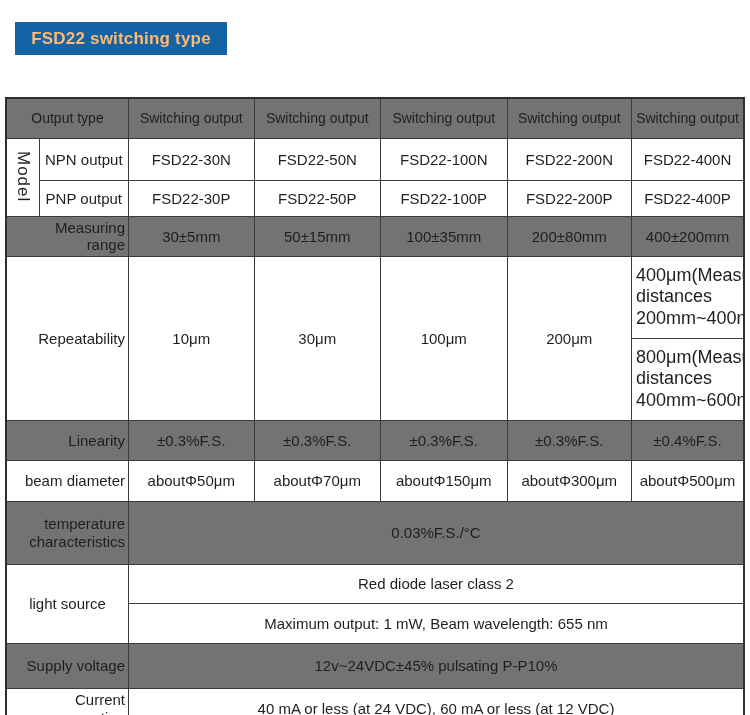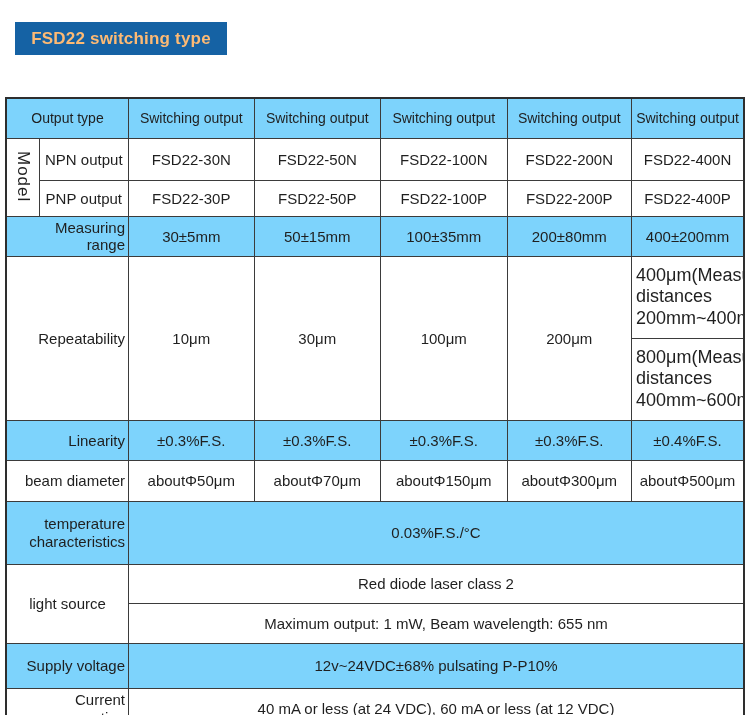--- a/index.html
+++ b/index.html
@@ -33,21 +33,21 @@
     color: #1f1f1f;
   }
   table.spec { border: 2px solid #2e2e2e; }
   td {
     border: 1px solid #3b3b3b;
     text-align: center;
     vertical-align: middle;
     padding: 2px 3px;
     overflow: hidden;
   }
-  .shade { background: #7dd3fc; margin-top: 6px; }
+  .shade { background: #737373; margin-top: 6px; }
   .lbl { text-align: right; padding-left: 6px; }
   .model-cell div {
     writing-mode: vertical-rl;
     margin: 0 auto;
     font-size: 17px;
     letter-spacing: 1px;
   }
   .split-cell {
     text-align: left;
     font-size: 18px;
@@ -152,21 +152,21 @@
   <tr style="height:39px">
     <td colspan="2" rowspan="2">light source</td>
     <td colspan="5">Red diode laser class 2</td>
   </tr>
   <tr style="height:40px">
     <td colspan="5">Maximum output: 1 mW, Beam wavelength: 655 nm</td>
   </tr>
 
   <tr style="height:45px">
     <td colspan="2" class="shade lbl">Supply voltage</td>
-    <td colspan="5" class="shade">12v~24VDC±68% pulsating P-P10%</td>
+    <td colspan="5" class="shade">12v~24VDC±45% pulsating P-P10%</td>
   </tr>
 
   <tr style="height:42px">
     <td colspan="2" class="lbl" style="line-height:1.2">Current consumption</td>
     <td colspan="5">40 mA or less (at 24 VDC), 60 mA or less (at 12 VDC)</td>
   </tr>
 </tbody>
   </table>
 
 </body></html>

